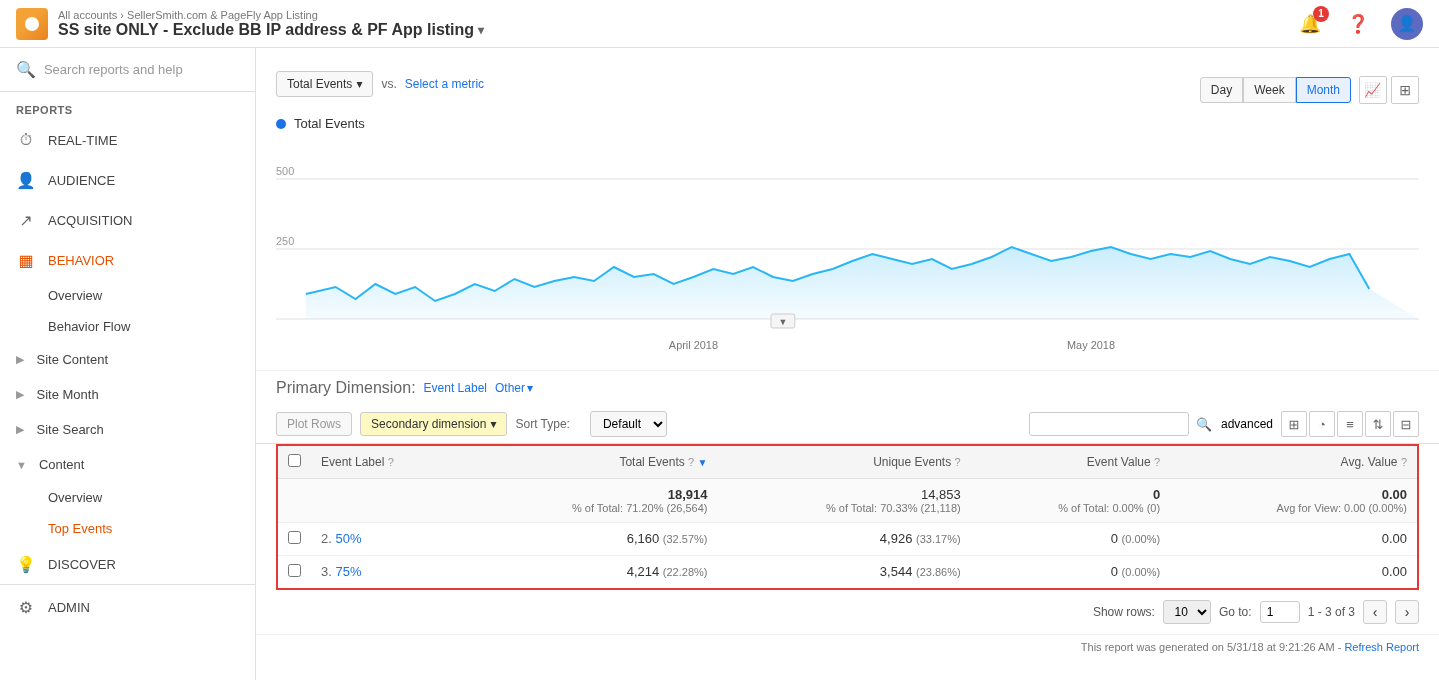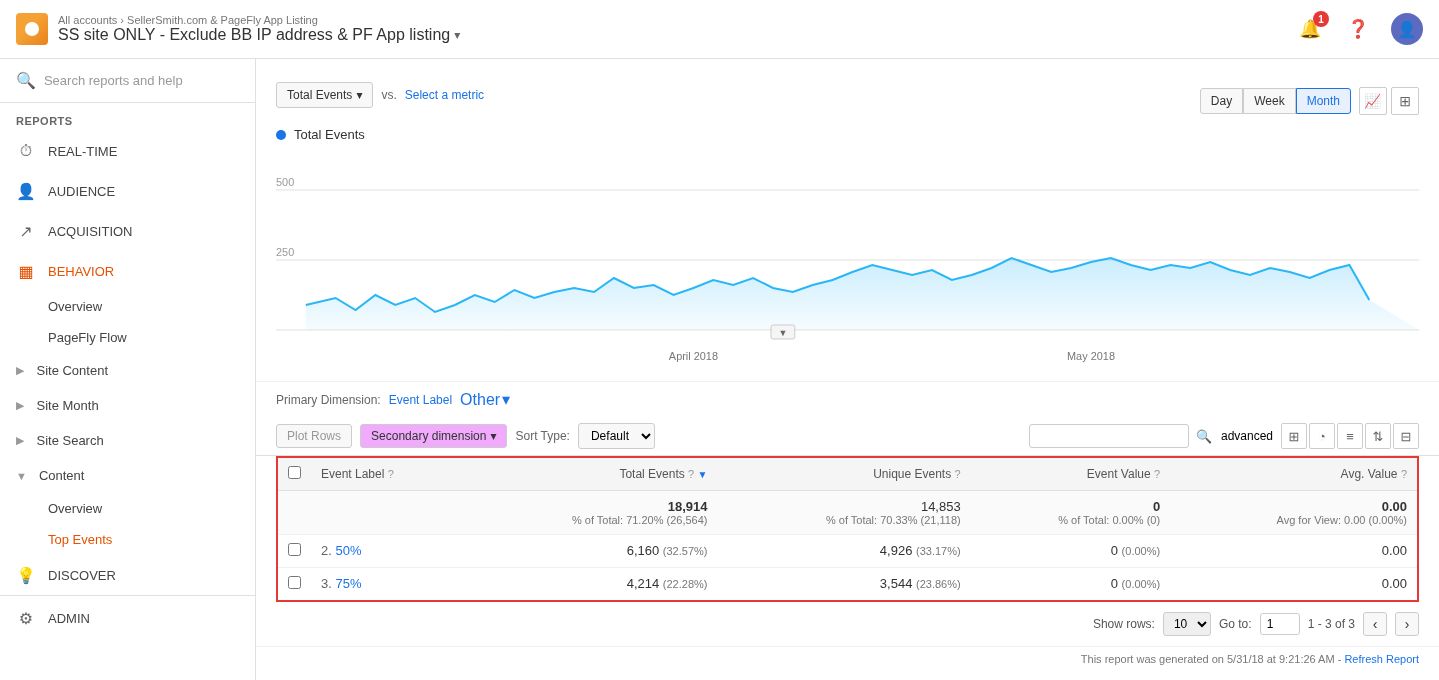--- a/index.html
+++ b/index.html
@@ -6,29 +6,29 @@
     body { font-family: Arial, sans-serif; font-size: 13px; background: #f5f5f5; color: #333; display: flex; flex-direction: column; height: 680px; overflow: hidden; }
 
     
     .top-header {
       background: #fff;
       border-bottom: 1px solid #e0e0e0;
       padding: 8px 16px;
       display: flex;
       align-items: center;
       justify-content: space-between;
-      height: 59px;
+      height: 48px;
       flex-shrink: 0;
     }
     .top-header-left { display: flex; align-items: center; gap: 10px; }
     .ga-logo { width: 32px; height: 32px; background: linear-gradient(135deg, #f4a236 40%, #e8821c 100%); border-radius: 4px; display: flex; align-items: center; justify-content: center; }
     .ga-logo-inner { width: 14px; height: 14px; background: white; border-radius: 50%; }
     .header-title-section { display: flex; flex-direction: column; }
     .breadcrumb { font-size: 11px; color: #777; }
-    .site-title { font-size: 16px; color: #333; font-weight: normal; display: flex; align-items: center; gap: 4px; }
+    .site-title { font-size: 16px; color: #333; font-weight: bold; display: flex; align-items: center; gap: 4px; }
     .site-title .dropdown-arrow { color: #666; font-size: 12px; }
     .top-header-right { display: flex; align-items: center; gap: 16px; }
     .icon-btn { width: 32px; height: 32px; border-radius: 50%; display: flex; align-items: center; justify-content: center; cursor: pointer; position: relative; font-size: 18px; color: #666; }
     .notification-badge { position: absolute; top: -2px; right: -2px; background: #e53935; color: white; border-radius: 50%; width: 16px; height: 16px; font-size: 10px; display: flex; align-items: center; justify-content: center; font-weight: bold; }
     .avatar { width: 32px; height: 32px; border-radius: 50%; background: #5c6bc0; color: white; display: flex; align-items: center; justify-content: center; font-size: 16px; cursor: pointer; }
 
     
     .main-layout { display: flex; flex: 1; overflow: hidden; }
 
     
@@ -96,30 +96,30 @@
     .view-icon { width: 28px; height: 28px; display: flex; align-items: center; justify-content: center; cursor: pointer; color: #666; font-size: 14px; border: 1px solid #ccc; border-radius: 2px; }
     .chart-legend { display: flex; align-items: center; gap: 8px; margin-bottom: 8px; }
     .legend-dot { width: 10px; height: 10px; border-radius: 50%; background: #1a73e8; flex-shrink: 0; }
     .legend-label { font-size: 13px; color: #333; }
 
     
     .chart-wrapper { position: relative; width: 100%; }
 
     
     .dimension-row { display: flex; align-items: center; gap: 8px; padding: 8px 20px; border-top: 1px solid #f0f0f0; }
-    .dim-label { font-size: 12px; color: #666; }
+    .dim-label { font-size: 16px; color: #666; }
     .dim-value { color: #1a73e8; font-size: 12px; cursor: pointer; display: flex; align-items: center; gap: 4px; }
-    .other-dropdown { color: #1a73e8; font-size: 16px; cursor: pointer; display: flex; align-items: center; gap: 2px; }
+    .other-dropdown { color: #1a73e8; font-size: 12px; cursor: pointer; display: flex; align-items: center; gap: 2px; }
 
     
     .table-controls { display: flex; align-items: center; justify-content: space-between; padding: 6px 20px; border-bottom: 1px solid #e0e0e0; }
     .table-controls-left { display: flex; align-items: center; gap: 8px; }
     .plot-rows-btn { border: 1px solid #ccc; border-radius: 3px; padding: 4px 10px; font-size: 12px; color: #999; background: #f8f8f8; cursor: not-allowed; }
-    .secondary-dim-btn { border: 1px solid #ccc; border-radius: 3px; padding: 4px 10px; font-size: 12px; color: #333; background: #f0abfc; cursor: pointer; display: flex; align-items: center; gap: 4px; }
-    .sort-type-row { display: flex; align-items: center; gap: 8px; font-size: 12px; color: #666; justify-content: space-between; }
+    .secondary-dim-btn { border: 1px solid #ccc; border-radius: 3px; padding: 4px 10px; font-size: 12px; color: #333; background: #fef9c3; cursor: pointer; display: flex; align-items: center; gap: 4px; }
+    .sort-type-row { display: flex; align-items: center; gap: 20px; font-size: 12px; color: #666; justify-content: space-between; }
     .sort-dropdown { border: 1px solid #ccc; border-radius: 3px; padding: 4px 8px; font-size: 12px; background: #f8f8f8; }
     .table-controls-right { display: flex; align-items: center; gap: 8px; }
     .table-search { border: 1px solid #ccc; border-radius: 3px; padding: 4px 8px; font-size: 12px; width: 160px; }
     .advanced-link { color: #000000; font-size: 12px; cursor: pointer; }
     .view-mode-icons { display: flex; gap: 2px; }
     .view-mode-icon { width: 26px; height: 26px; display: flex; align-items: center; justify-content: center; cursor: pointer; color: #666; font-size: 13px; border: 1px solid #ccc; border-radius: 2px; }
 
     
     .data-table-wrapper { padding: 0 20px; }
     .data-table { width: 100%; border-collapse: collapse; border: 2px solid #e53935; }
@@ -130,21 +130,21 @@
     .data-table .sub-text { font-size: 11px; color: #777; }
     .data-table tr.total-row td { background: #fafafa; }
     .link-cell { color: #1a73e8; text-decoration: none; cursor: pointer; }
     .check-col { width: 30px; }
     .sort-arrow { color: #1a73e8; font-size: 10px; }
     .help-icon { color: #999; font-size: 11px; cursor: pointer; }
 
     
     .pagination-row { display: flex; align-items: center; justify-content: space-between; padding: 10px 20px; font-size: 12px; color: #555; }
     .pagination-left { display: flex; align-items: center; gap: 8px; }
-    .rows-select { border: 1px solid #ccc; border-radius: 3px; padding: 3px 6px; font-size: 12px; }
+    .rows-select { border: 1px solid #ccc; border-radius: 3px; padding: 3px 6px; font-size: 12px; text-align: right; }
     .goto-input { border: 1px solid #ccc; border-radius: 3px; padding: 3px 6px; font-size: 12px; width: 40px; }
     .page-nav-btn { width: 24px; height: 24px; border: 1px solid #ccc; border-radius: 3px; display: flex; align-items: center; justify-content: center; cursor: pointer; font-size: 14px; color: #333; background: #f8f8f8; }
 
     
     .report-footer { padding: 6px 20px; font-size: 11px; color: #777; text-align: right; border-top: 1px solid #f0f0f0; }
     .report-footer a { color: #1a73e8; text-decoration: none; }
   </style>
 </head>
 <body>
 
@@ -194,21 +194,21 @@
     </div>
     <div class="sidebar-item active">
       <span class="sidebar-item-icon orange">▦</span>
       <span>BEHAVIOR</span>
     </div>
 
     <div class="sidebar-sub-item">
       <span>Overview</span>
     </div>
     <div class="sidebar-sub-item">
-      <span>PageFly Flow</span>
+      <span>Behavior Flow</span>
     </div>
 
     <div class="sidebar-expandable">
       <span style="color:#999;font-size:11px;">▶</span>
       <span>Site Content</span>
     </div>
     <div class="sidebar-expandable">
       <span style="color:#999;font-size:11px;">▶</span>
       <span>Site Month</span>
     </div>

